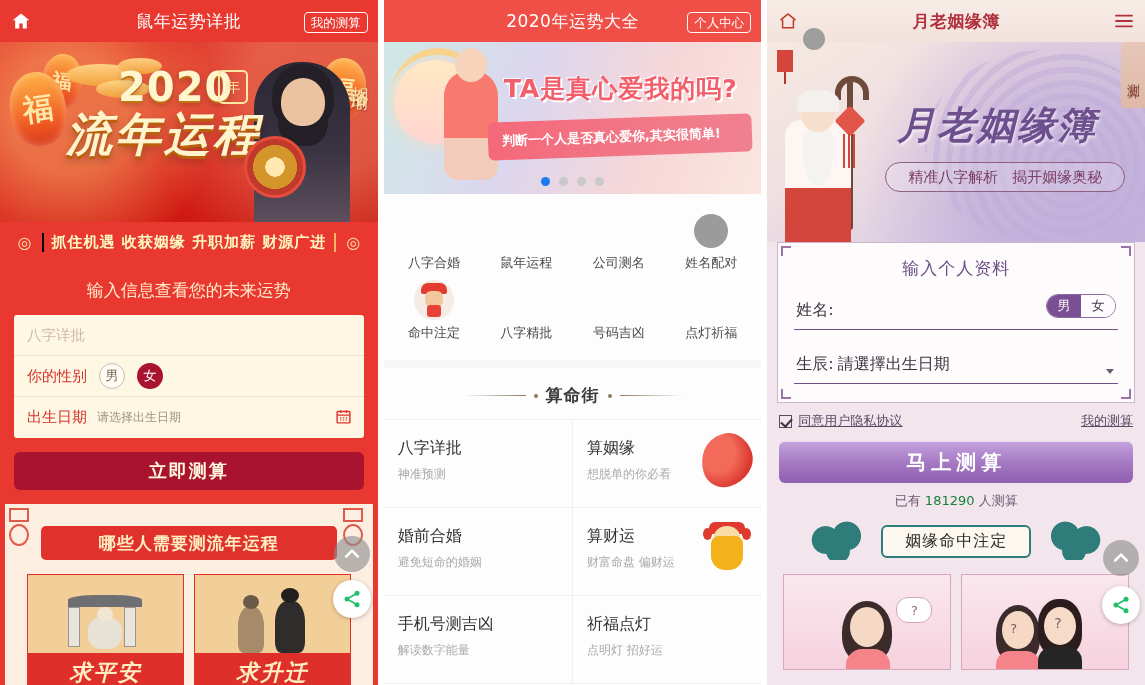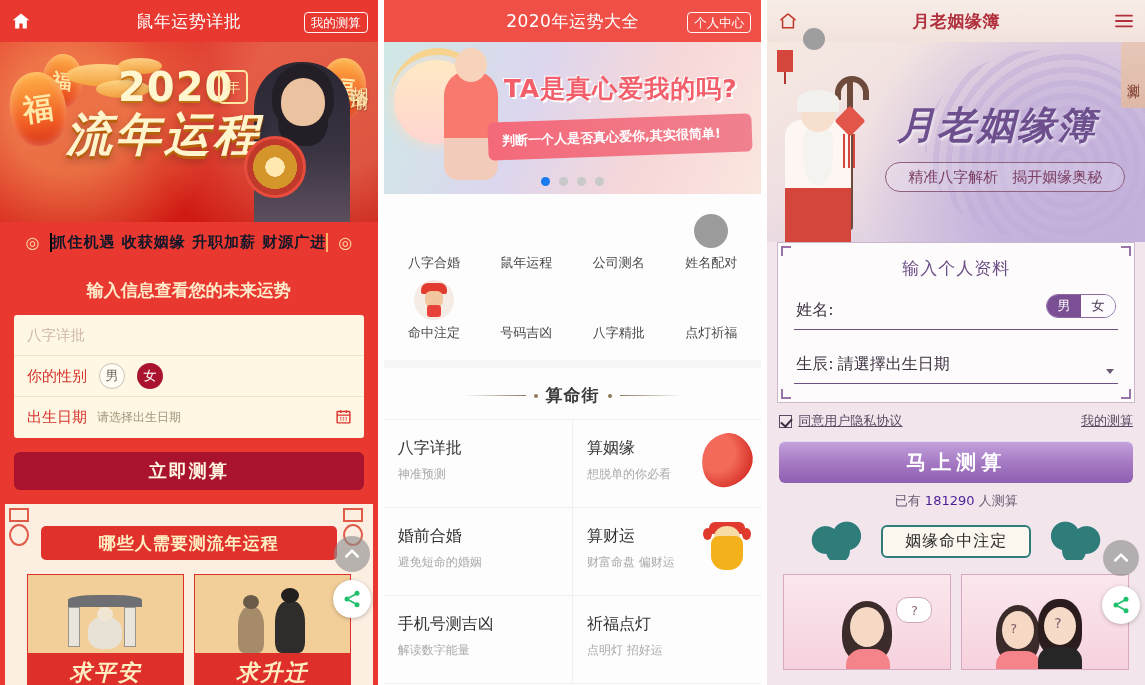--- a/index.html
+++ b/index.html
@@ -104,26 +104,26 @@
   .p1-name-v {
     position: absolute; right: 6px; top: 30px; color: #ffe1a8; font-size: 18px;
     writing-mode: vertical-rl; letter-spacing: 3px; text-shadow: 0 1px 2px rgba(0,0,0,.4);
   }
   .p1-strip {
     position: relative; height: 40px; background: #e8382f;
     display: flex; align-items: center; justify-content: center; gap: 10px;
   }
   .p1-strip .dia { color: #ffd9a2; font-size: 16px; }
   .p1-strip .txt {
-    color: #0f172a; font-size: 15px; letter-spacing: 1px; font-weight: bold;
-    border-left: 2px solid #000000; border-right: 2px solid #ffb36b; padding: 0 0;
+    color: #fef9c3; font-size: 15px; letter-spacing: 1px; font-weight: bold;
+    border-left: 2px solid #000000; border-right: 2px solid #ffb36b; padding: 0 8px;
   }
 
   .p1-formtitle {
-    text-align: center; color: #ffeccb; font-size: 17px; font-weight: bold;
+    text-align: center; color: #ffeccb; font-size: 17px; font-weight: normal;
     padding: 17px 0 13px;
   }
   .p1-card {
     margin: 0 14px; background: #fdf7e4; border-radius: 3px; overflow: hidden;
   }
   .frow {
     height: 41px; display: flex; align-items: center; padding: 0 13px;
     border-bottom: 1px solid #eee3c4; position: relative;
   }
   .frow:last-child { border-bottom: none; }
@@ -350,21 +350,21 @@
   .p3-agree .lnk { text-decoration: underline; }
   .p3-agree .right { margin-left:auto; text-decoration:none; }
   .p3-btn {
     margin: 4px 12px 0; height: 42px; border-radius: 6px;
     background: linear-gradient(180deg,#c4a3dd,#a377c2 55%,#8f5fb0);
     color: #fff; font-size: 20px; font-weight: bold; letter-spacing: 5px;
     display: flex; align-items: center; justify-content: center;
     box-shadow: inset 0 1px 0 rgba(255,255,255,.6);
   }
   .p3-count { text-align:center; font-size:13px; color:#6b5a73; padding:9px 0 6px; }
-  .p3-count b { color:#4c1d95; font-weight:normal; }
+  .p3-count b { color:#15803d; font-weight:normal; }
   .p3-sect {
     position: relative; margin: 2px 14px 0; height: 46px;
     display:flex; align-items:center; justify-content:center;
   }
   .p3-sect .cloudl, .p3-sect .cloudr {
     position:absolute; top:2px; width:62px; height:40px;
     background: radial-gradient(circle at 30% 50%, #2e7d7b 0 28%, rgba(0,0,0,0) 30%),
                 radial-gradient(circle at 64% 40%, #2e7d7b 0 30%, rgba(0,0,0,0) 32%),
                 radial-gradient(circle at 50% 78%, #2e7d7b 0 26%, rgba(0,0,0,0) 28%);
   }
@@ -552,25 +552,25 @@
         <div class="p2-cell">
           <div class="ico-art">
             <div class="hat"></div>
               <div class="fc"></div>
               <div class="env"></div>
           </div>
           <div class="lbl">命中注定</div>
         </div>
         <div class="p2-cell">
           <div class="ico-blank"></div>
-          <div class="lbl">号码吉凶</div>
+          <div class="lbl">八字精批</div>
         </div>
         <div class="p2-cell">
           <div class="ico-blank"></div>
-          <div class="lbl">八字精批</div>
+          <div class="lbl">号码吉凶</div>
         </div>
         <div class="p2-cell">
           <div class="ico-blank"></div>
           <div class="lbl">点灯祈福</div>
         </div>
       </div>
 
       <div class="p2-sect">
         <span class="line"></span>
         <span class="dot"></span>

